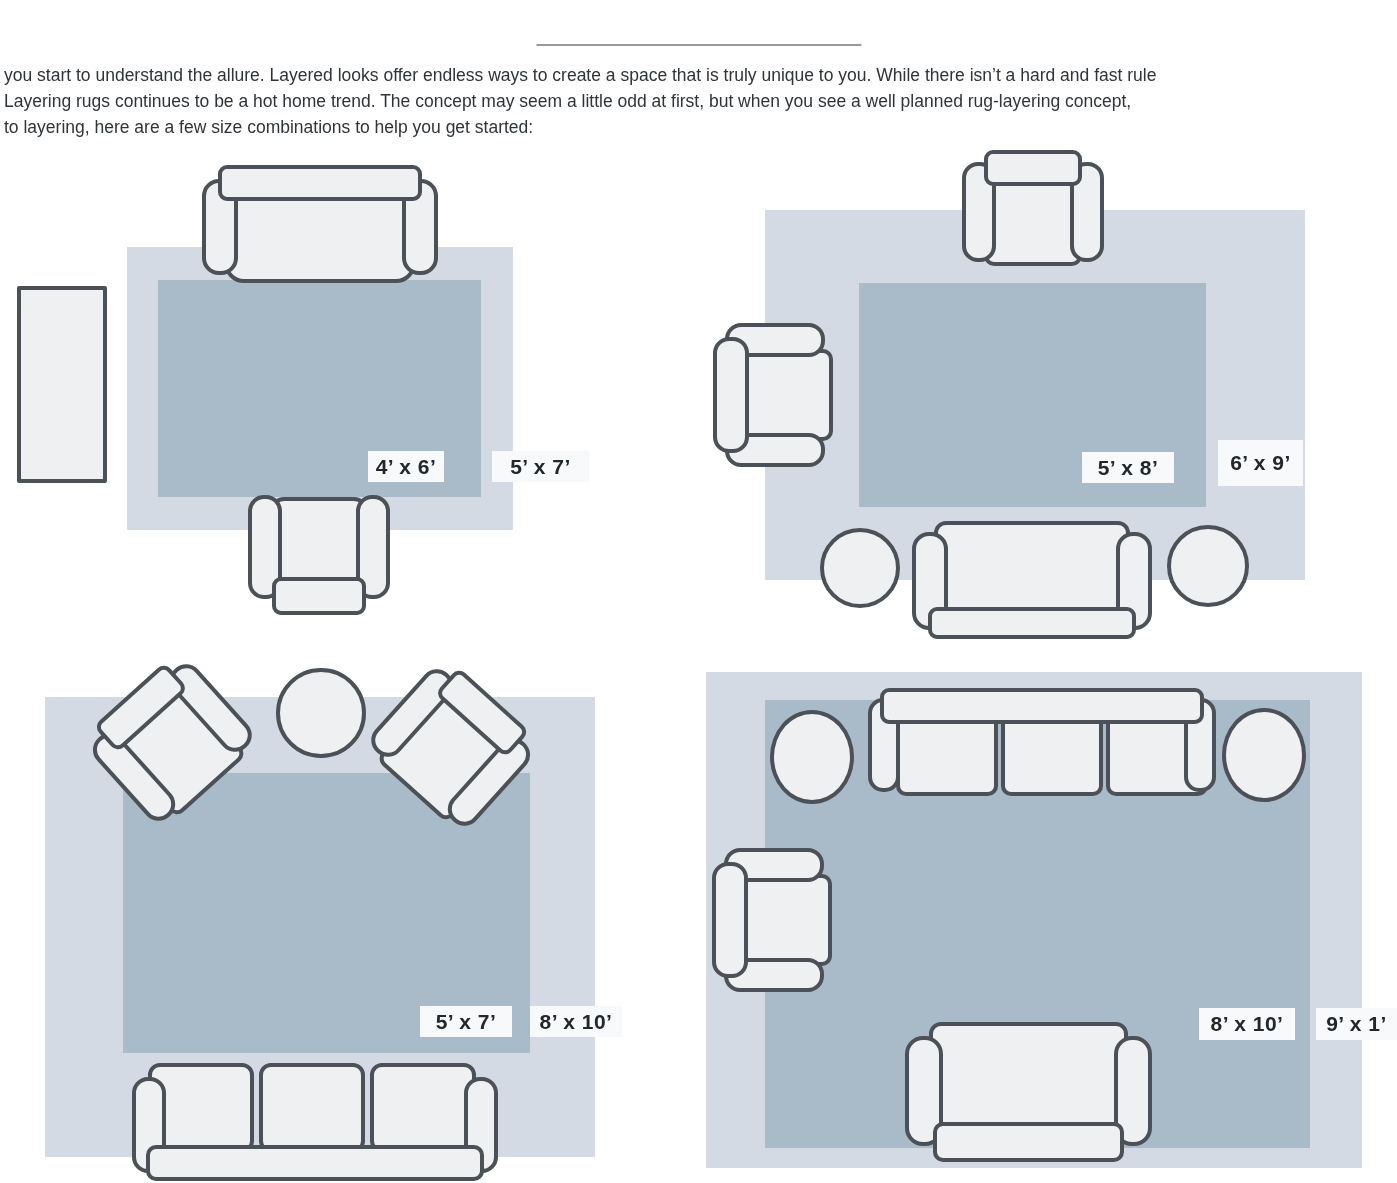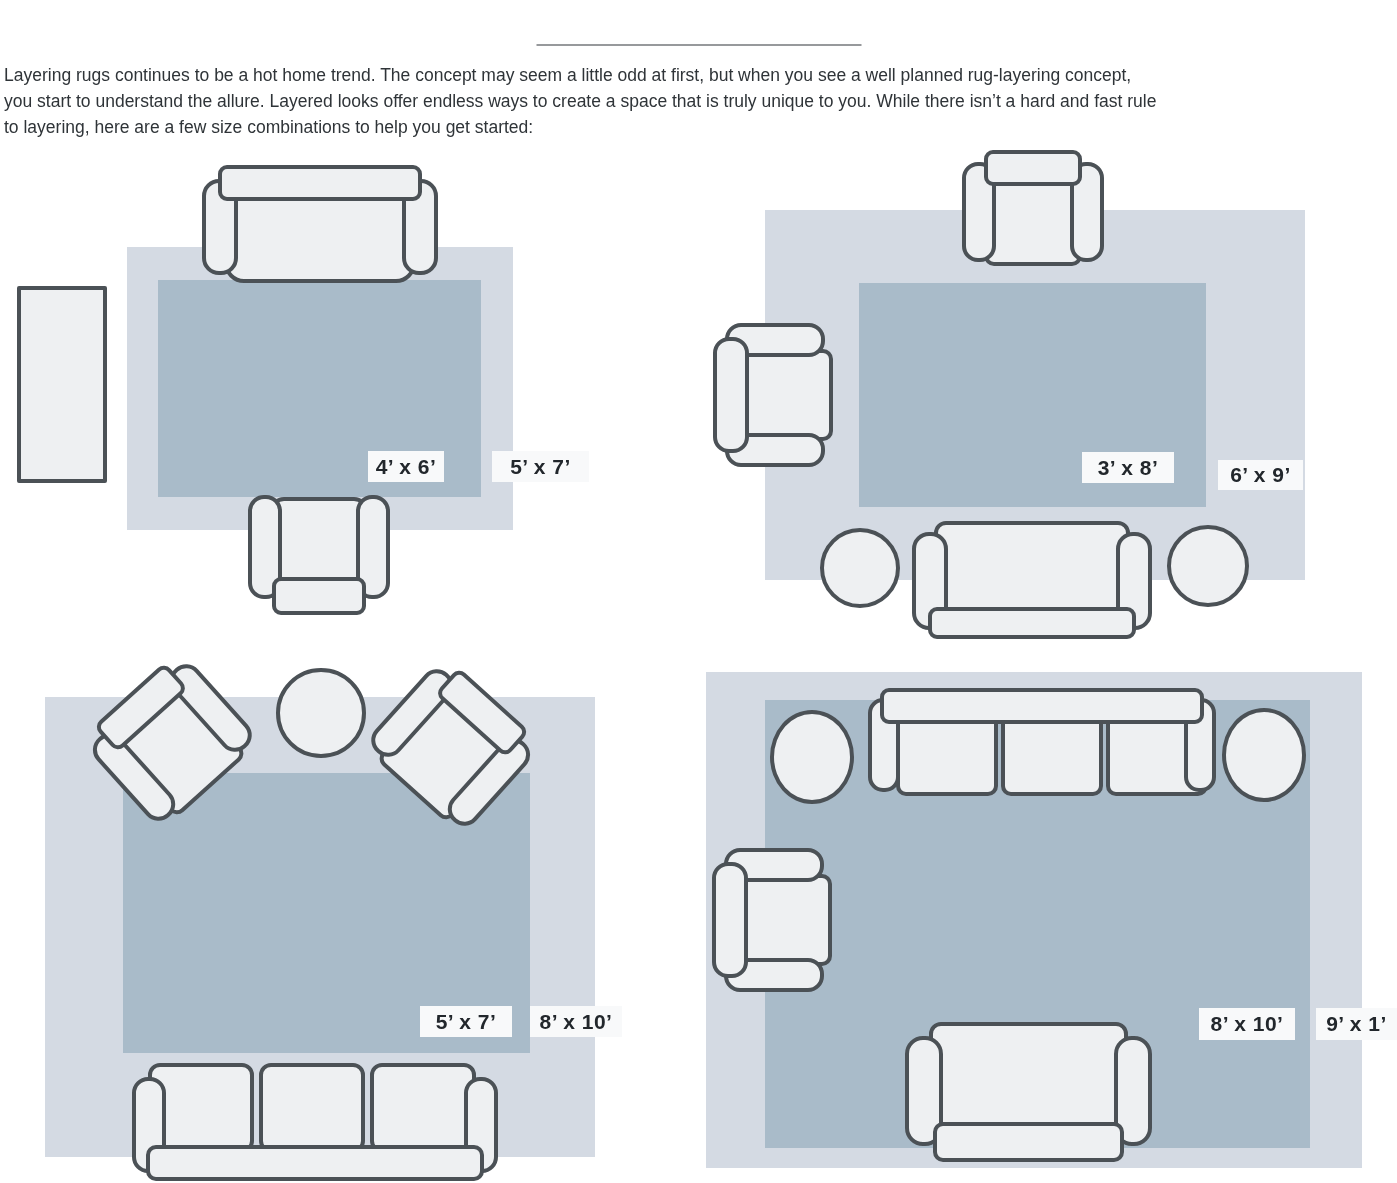--- a/index.html
+++ b/index.html
@@ -24,22 +24,22 @@
               color:var(--label-text,#22272c);font-weight:bold;font-size:21px;letter-spacing:.5px;
               display:flex;align-items:center;justify-content:center;}
 </style>
 </head>
 <body>
 
 <div class="canvas">
 
   <div class="title-rule"></div>
   <div class="intro">
+    <div>you start to understand the allure. Layered looks offer endless ways to create a space that is truly unique to you. While there isn’t a hard and fast rule</div>
     <div>Layering rugs continues to be a hot home trend. The concept may seem a little odd at first, but when you see a well planned rug-layering concept,</div>
-    <div>you start to understand the allure. Layered looks offer endless ways to create a space that is truly unique to you. While there isn’t a hard and fast rule</div>
     <div>to layering, here are a few size combinations to help you get started:</div>
   </div>
 
   <div class="layer">
     <div class="rug-outer" style="left:127px;top:247px;width:386px;height:283px"></div>
     <div class="rug-inner" style="left:158px;top:280px;width:323px;height:217px"></div>
 
     <div class="fp furn" style="left:17px;top:286px;width:90px;height:197px;border-radius:2px"></div>
 
     <div class="furn" style="left:202px;top:165px;width:236px;height:118px">
@@ -81,22 +81,22 @@
     <div class="fp furn round" style="left:820px;top:528px;width:80px;height:80px"></div>
     <div class="fp furn round" style="left:1167px;top:525px;width:82px;height:82px"></div>
 
     <div class="furn" style="left:912px;top:521px;width:240px;height:118px">
       <div class="fp z1" style="left:22px;right:22px;top:0;bottom:26px;border-radius:12px 12px 10px 10px"></div>
       <div class="fp z2" style="left:0;top:11px;width:36px;height:98px;border-radius:17px"></div>
       <div class="fp z2" style="right:0;top:11px;width:36px;height:98px;border-radius:17px"></div>
       <div class="fp z3" style="left:16px;right:16px;bottom:0;height:32px;border-radius:9px"></div>
     </div>
 
-    <div class="size-label" style="left:1082px;top:452px;width:92px;height:31px">3’ x 8’</div>
-    <div class="size-label" style="left:1218px;top:460px;width:85px;height:30px">6’ x 9’</div>
+    <div class="size-label" style="left:1082px;top:452px;width:92px;height:31px">5’ x 8’</div>
+    <div class="size-label" style="left:1218px;top:440px;width:85px;height:46px">6’ x 9’</div>
   </div>
 
   <div class="layer">
     <div class="rug-outer" style="left:45px;top:697px;width:550px;height:460px"></div>
     <div class="rug-inner" style="left:123px;top:773px;width:407px;height:280px"></div>
 
     <div class="furn" style="left:103px;top:678px;width:136px;height:126px;transform:rotate(-42deg)">
       <div class="fp z3" style="left:20px;right:20px;top:0;height:36px;border-radius:9px"></div>
       <div class="fp z2" style="left:0;top:12px;width:33px;height:106px;border-radius:16px"></div>
       <div class="fp z2" style="right:0;top:12px;width:33px;height:106px;border-radius:16px"></div>

